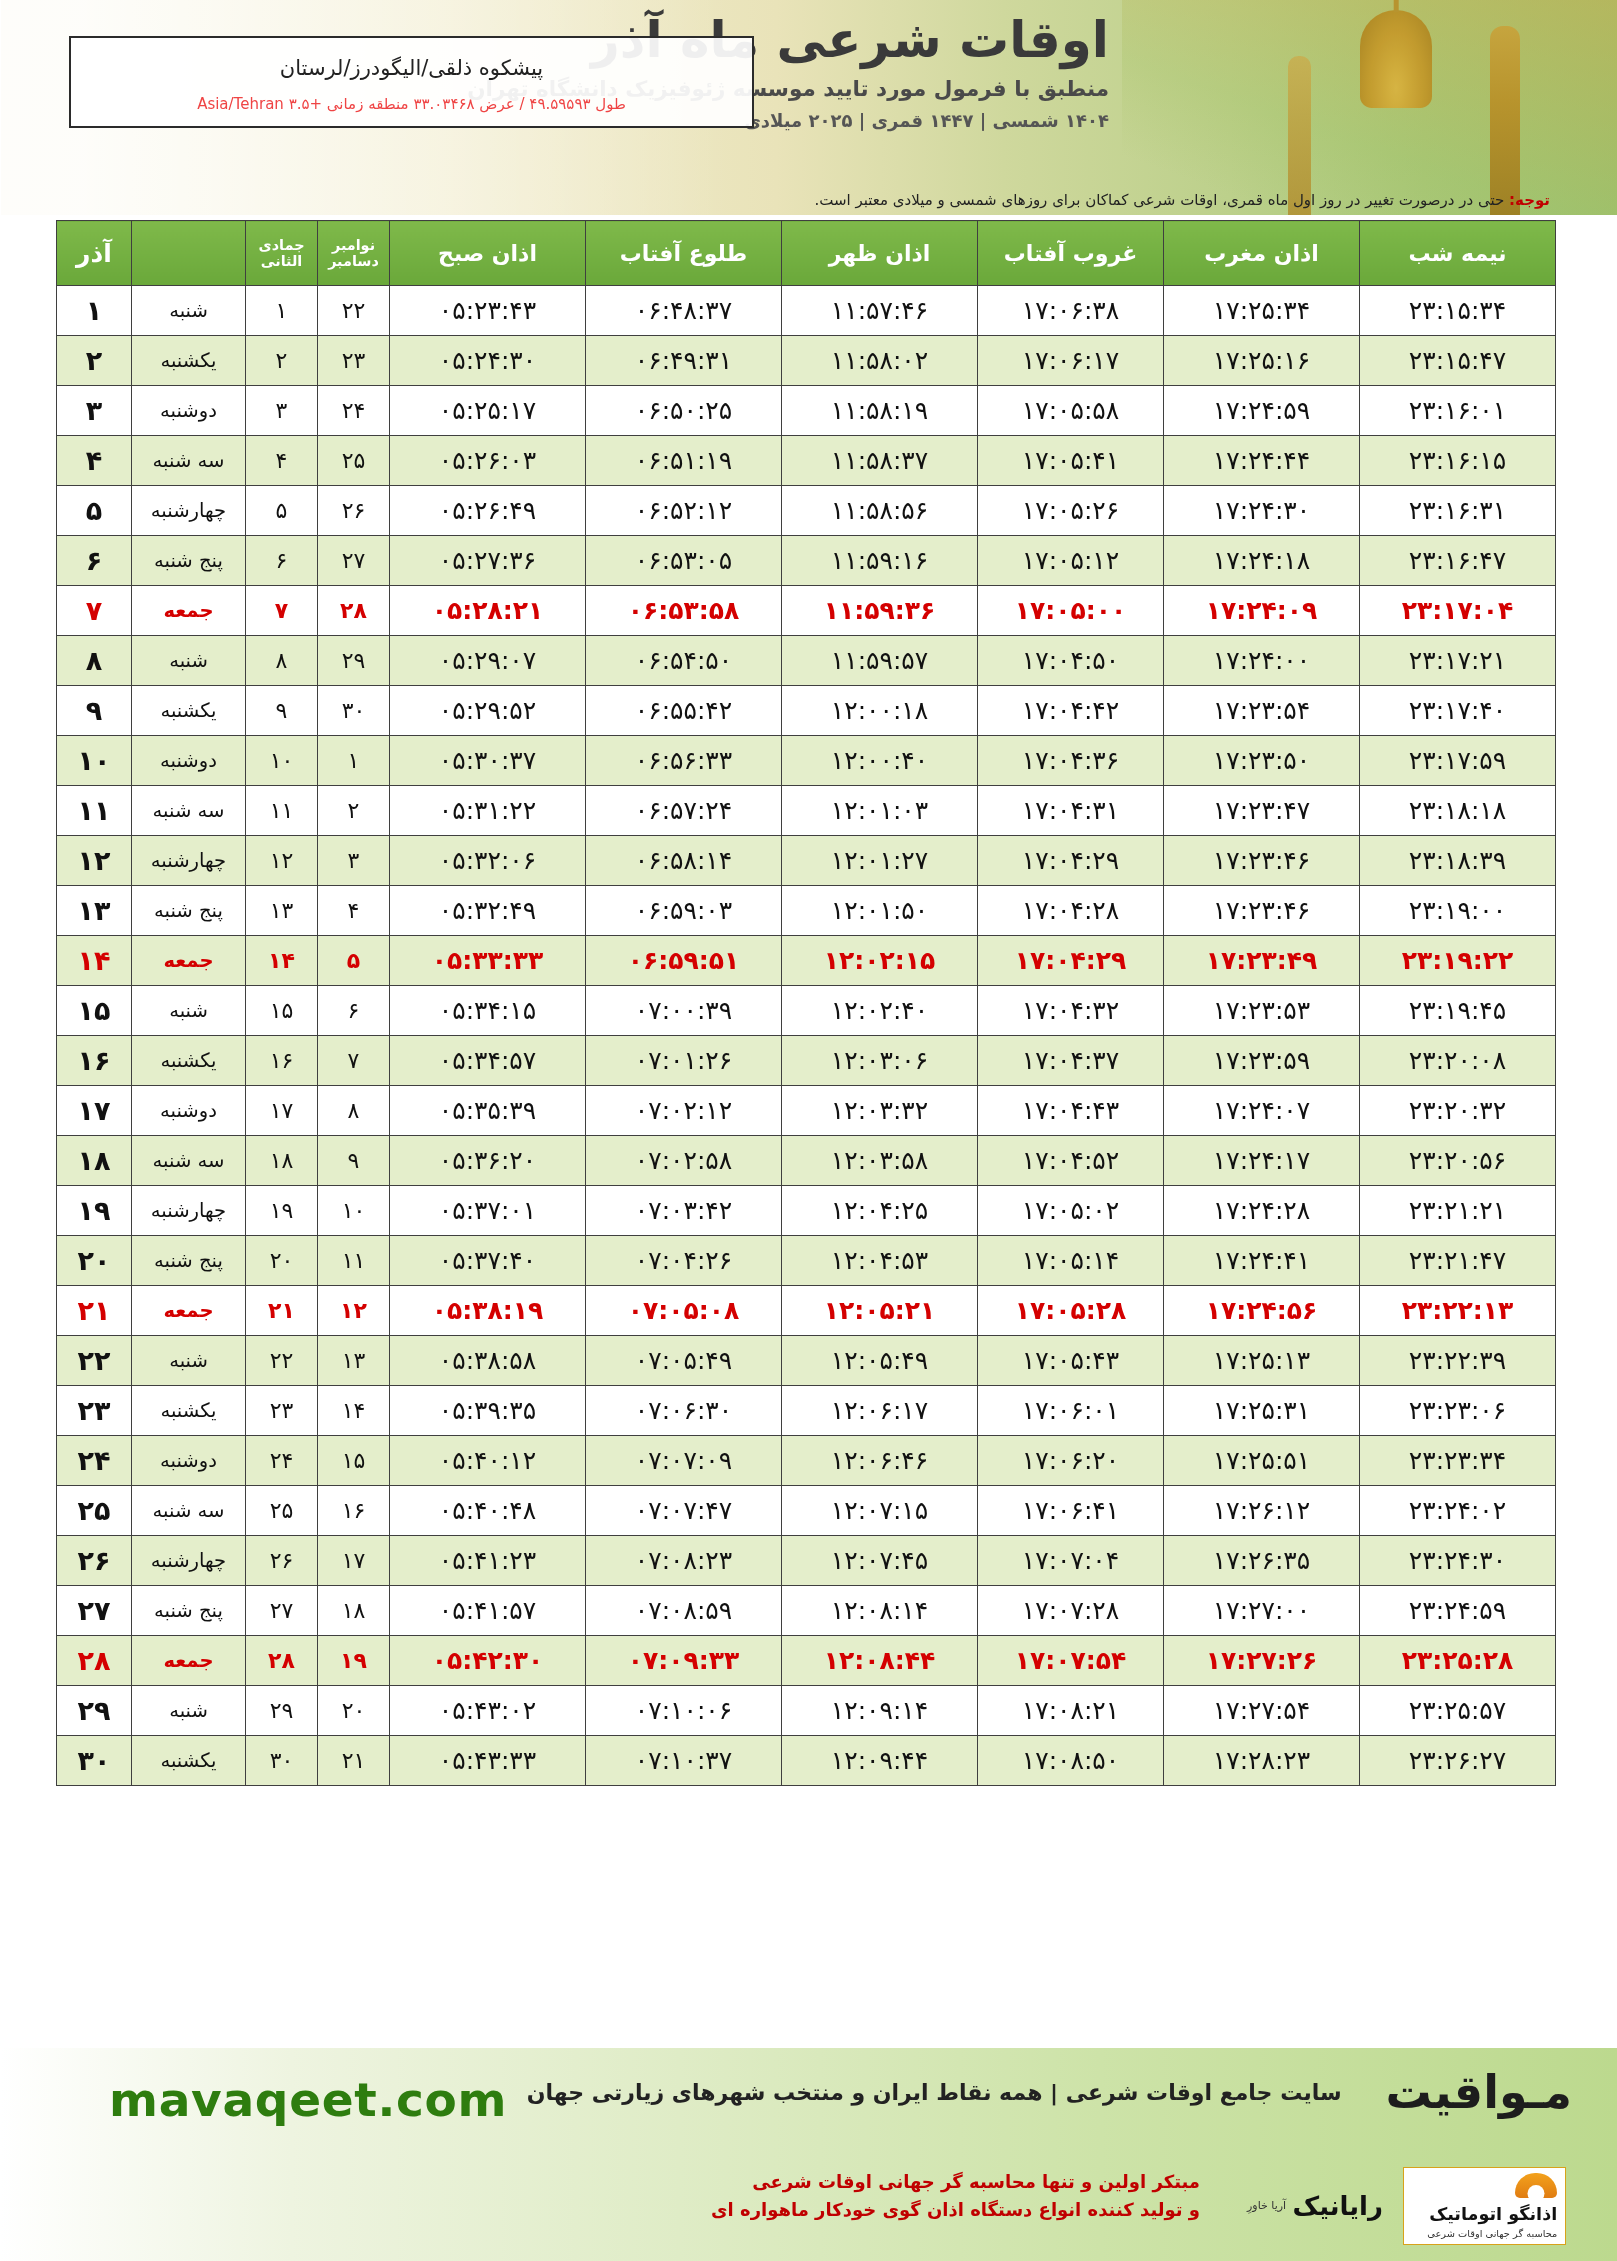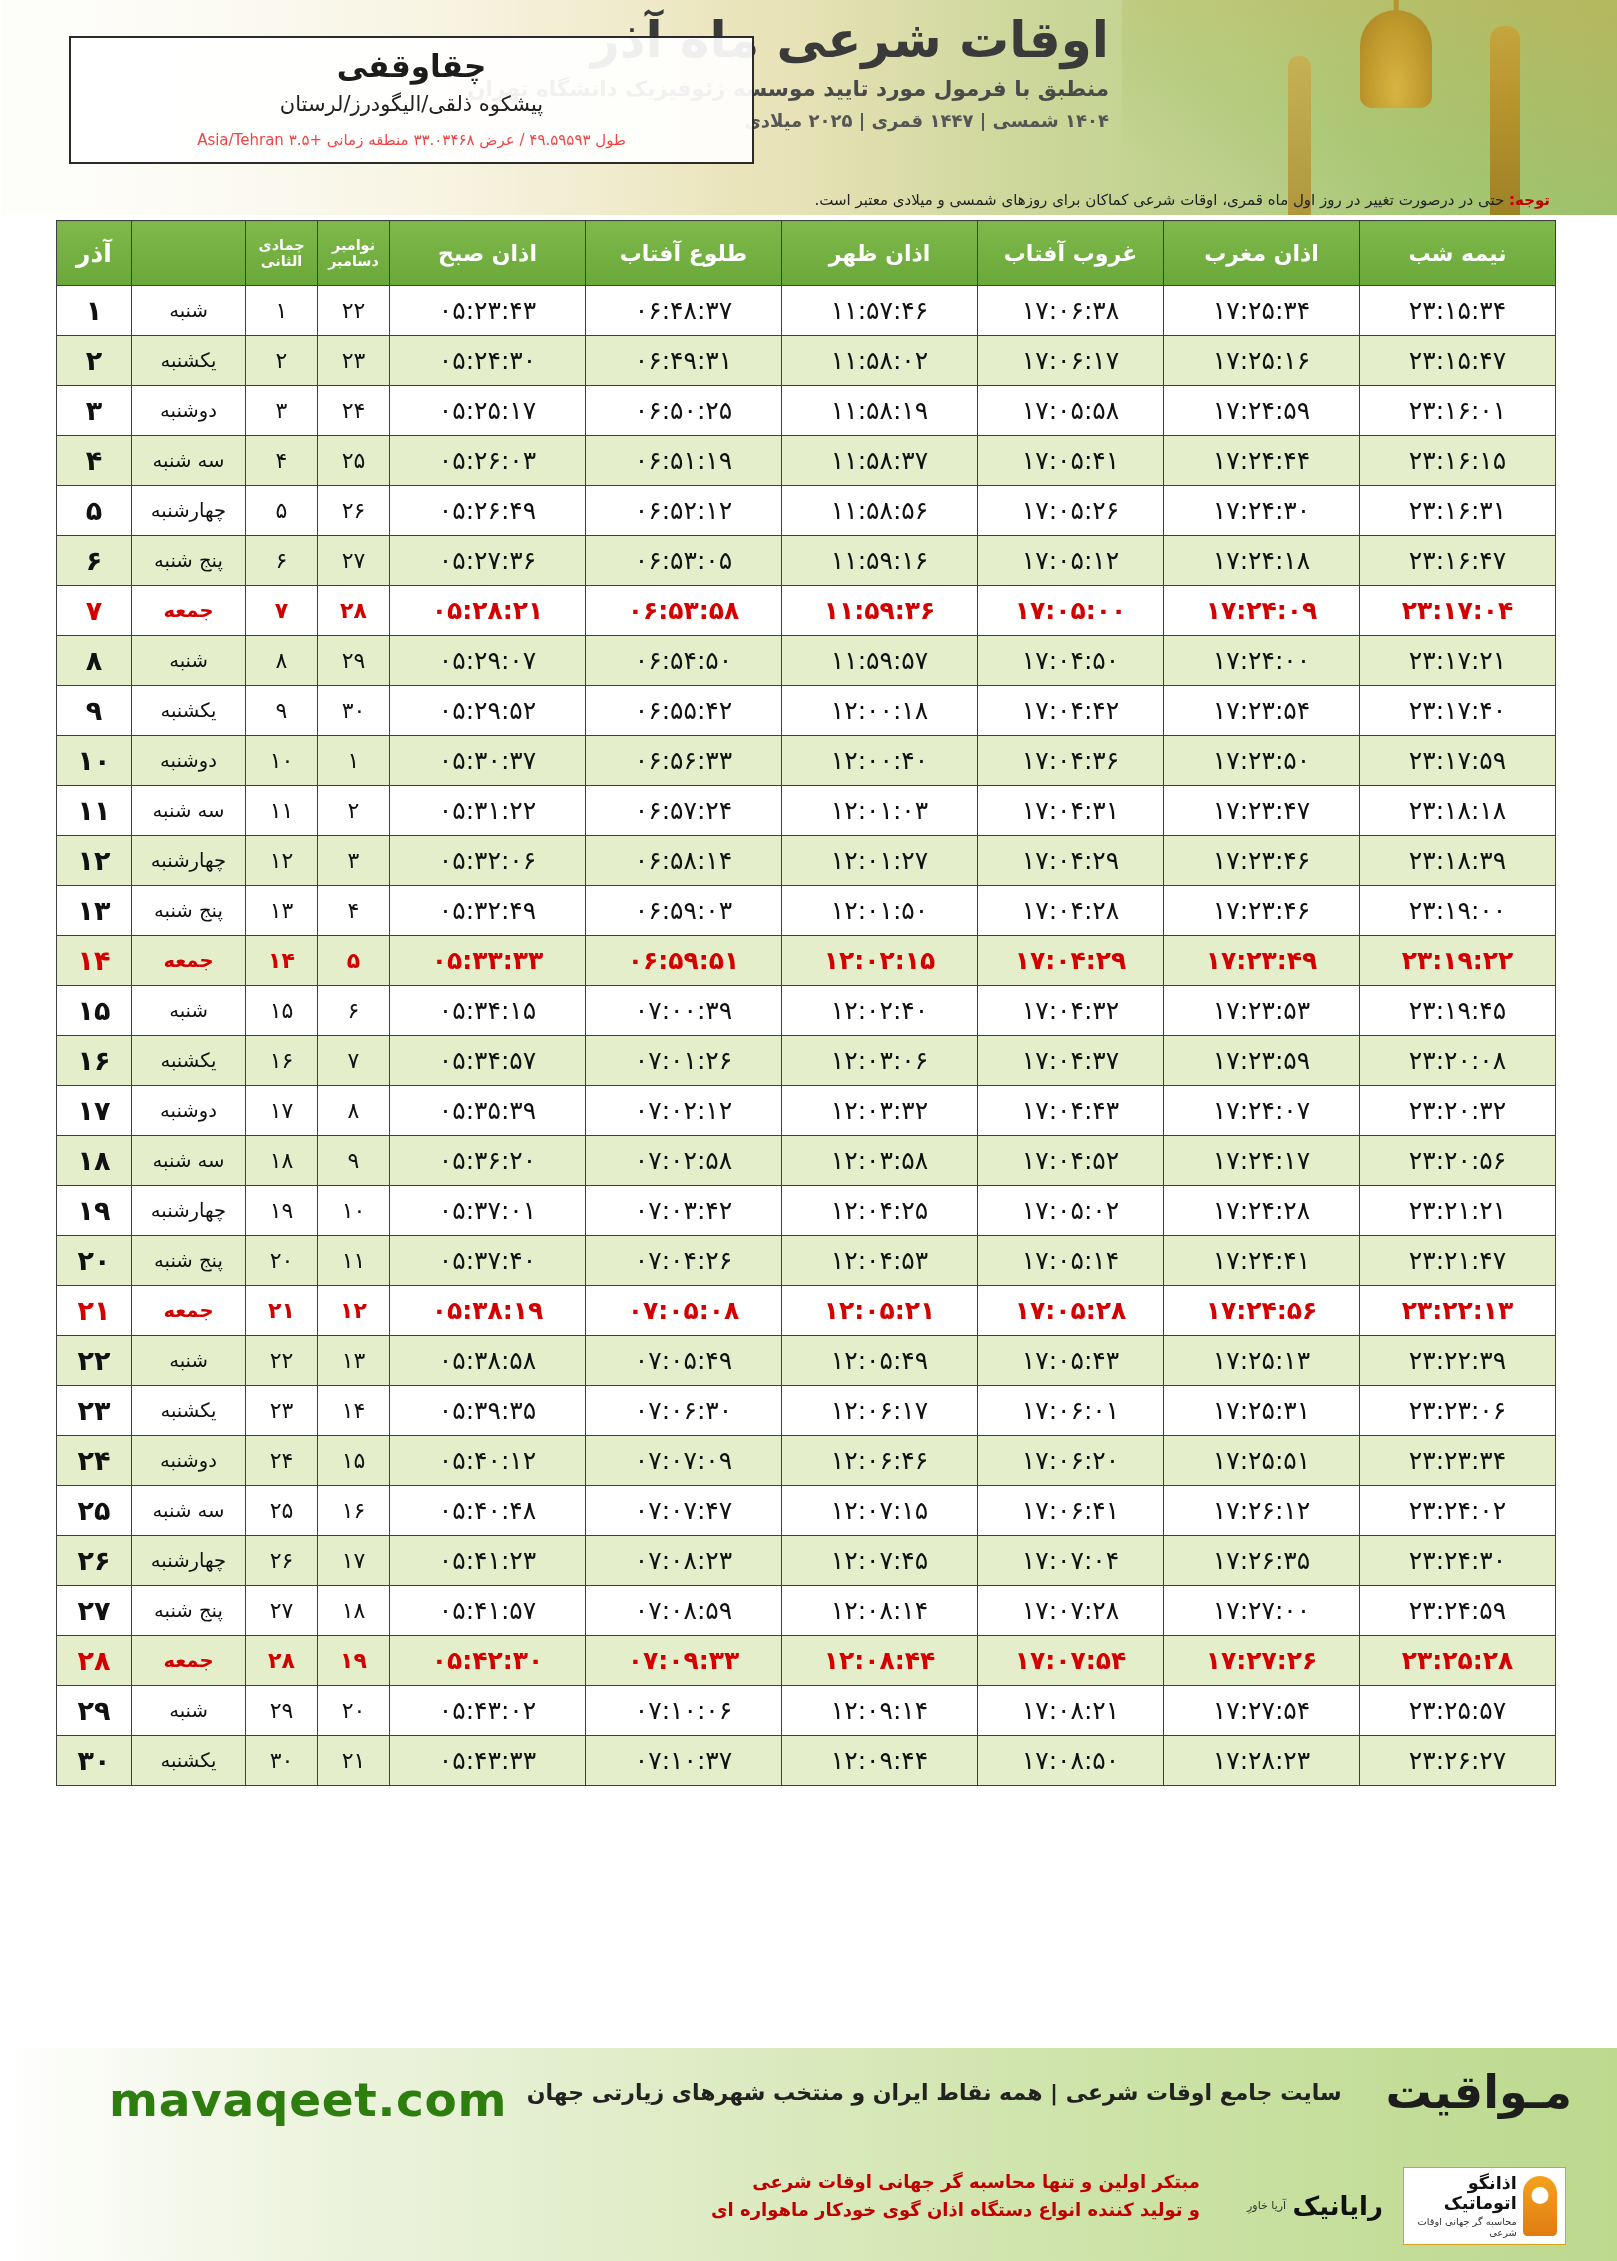--- a/index.html
+++ b/index.html
@@ -132,21 +132,21 @@
   }
   .brand-fa { font-size:46px; font-weight:bold; color:#1d1d1d; letter-spacing:1.3px;margin-left:27px; }
   .brand-tag { font-size:22px; color:#222; font-weight:bold; }
   .brand-url {
     position:absolute; left:109px; top:23.5px;
     font-size:47px; font-weight:bold; color:#2e7d0f; letter-spacing:0.7px;
   }
   .footer-bottom { position:relative; height:104px; }
   .azangoo-logo {
     position:absolute; right:52px; top:7.8px; width:163px; height:78px;
-    background:#ffffff; border:1.3px solid #d8a21a; display:flex; align-items:center; gap:6.5px; padding:5.2px 7.8px;
+    background:#ffffff; border:1.3px solid #d8a21a; display:flex; align-items:flex-start; gap:6.5px; padding:5.2px 7.8px;flex-direction:column;
   }
   .azangoo-mark {
     width:42px; height:60px; background:linear-gradient(180deg,#f3a21c,#e07c12);
     border-radius:21px 21px 5.2px 5.2px; position:relative;
   }
   .azangoo-mark:after{ content:""; position:absolute; left:50%; top:11.7px; transform:translateX(-50%);
     width:17px; height:17px; background:#fff; border-radius:50%; }
   .azangoo-text { direction:rtl; text-align:right; }
   .azangoo-text .a1 { font-size:17.6px; font-weight:bold; color:#111; }
   .azangoo-text .a2 { font-size:9.8px; color:#333; margin-top:3.3px; }
@@ -179,21 +179,20 @@
     </div>
     <div class="header-left-fade"></div>
 
     <div class="title-block">
       <div class="main-title">اوقات شرعی ماه آذر</div>
       <div class="sub-title">منطبق با فرمول مورد تایید موسسه ژئوفیزیک دانشگاه تهران</div>
       <div class="year-line">۱۴۰۴ شمسی | ۱۴۴۷ قمری | ۲۰۲۵ میلادی</div>
     </div>
 
     <div class="city-card">
-      <div class="city-name">چقاوقفی</div>
       <div class="city-sub">پیشکوه ذلقی/الیگودرز/لرستان</div>
       <div class="city-coords">طول ۴۹.۵۹۵۹۳ / عرض ۳۳.۰۳۴۶۸ منطقه زمانی +۳.۵ Asia/Tehran</div>
     </div>
 
     <div class="note-line">
       <span class="warn">توجه:</span>
       <span>حتی در درصورت تغییر در روز اول ماه قمری، اوقات شرعی کماکان برای روزهای شمسی و میلادی معتبر است.</span>
     </div>
   </div>
 

